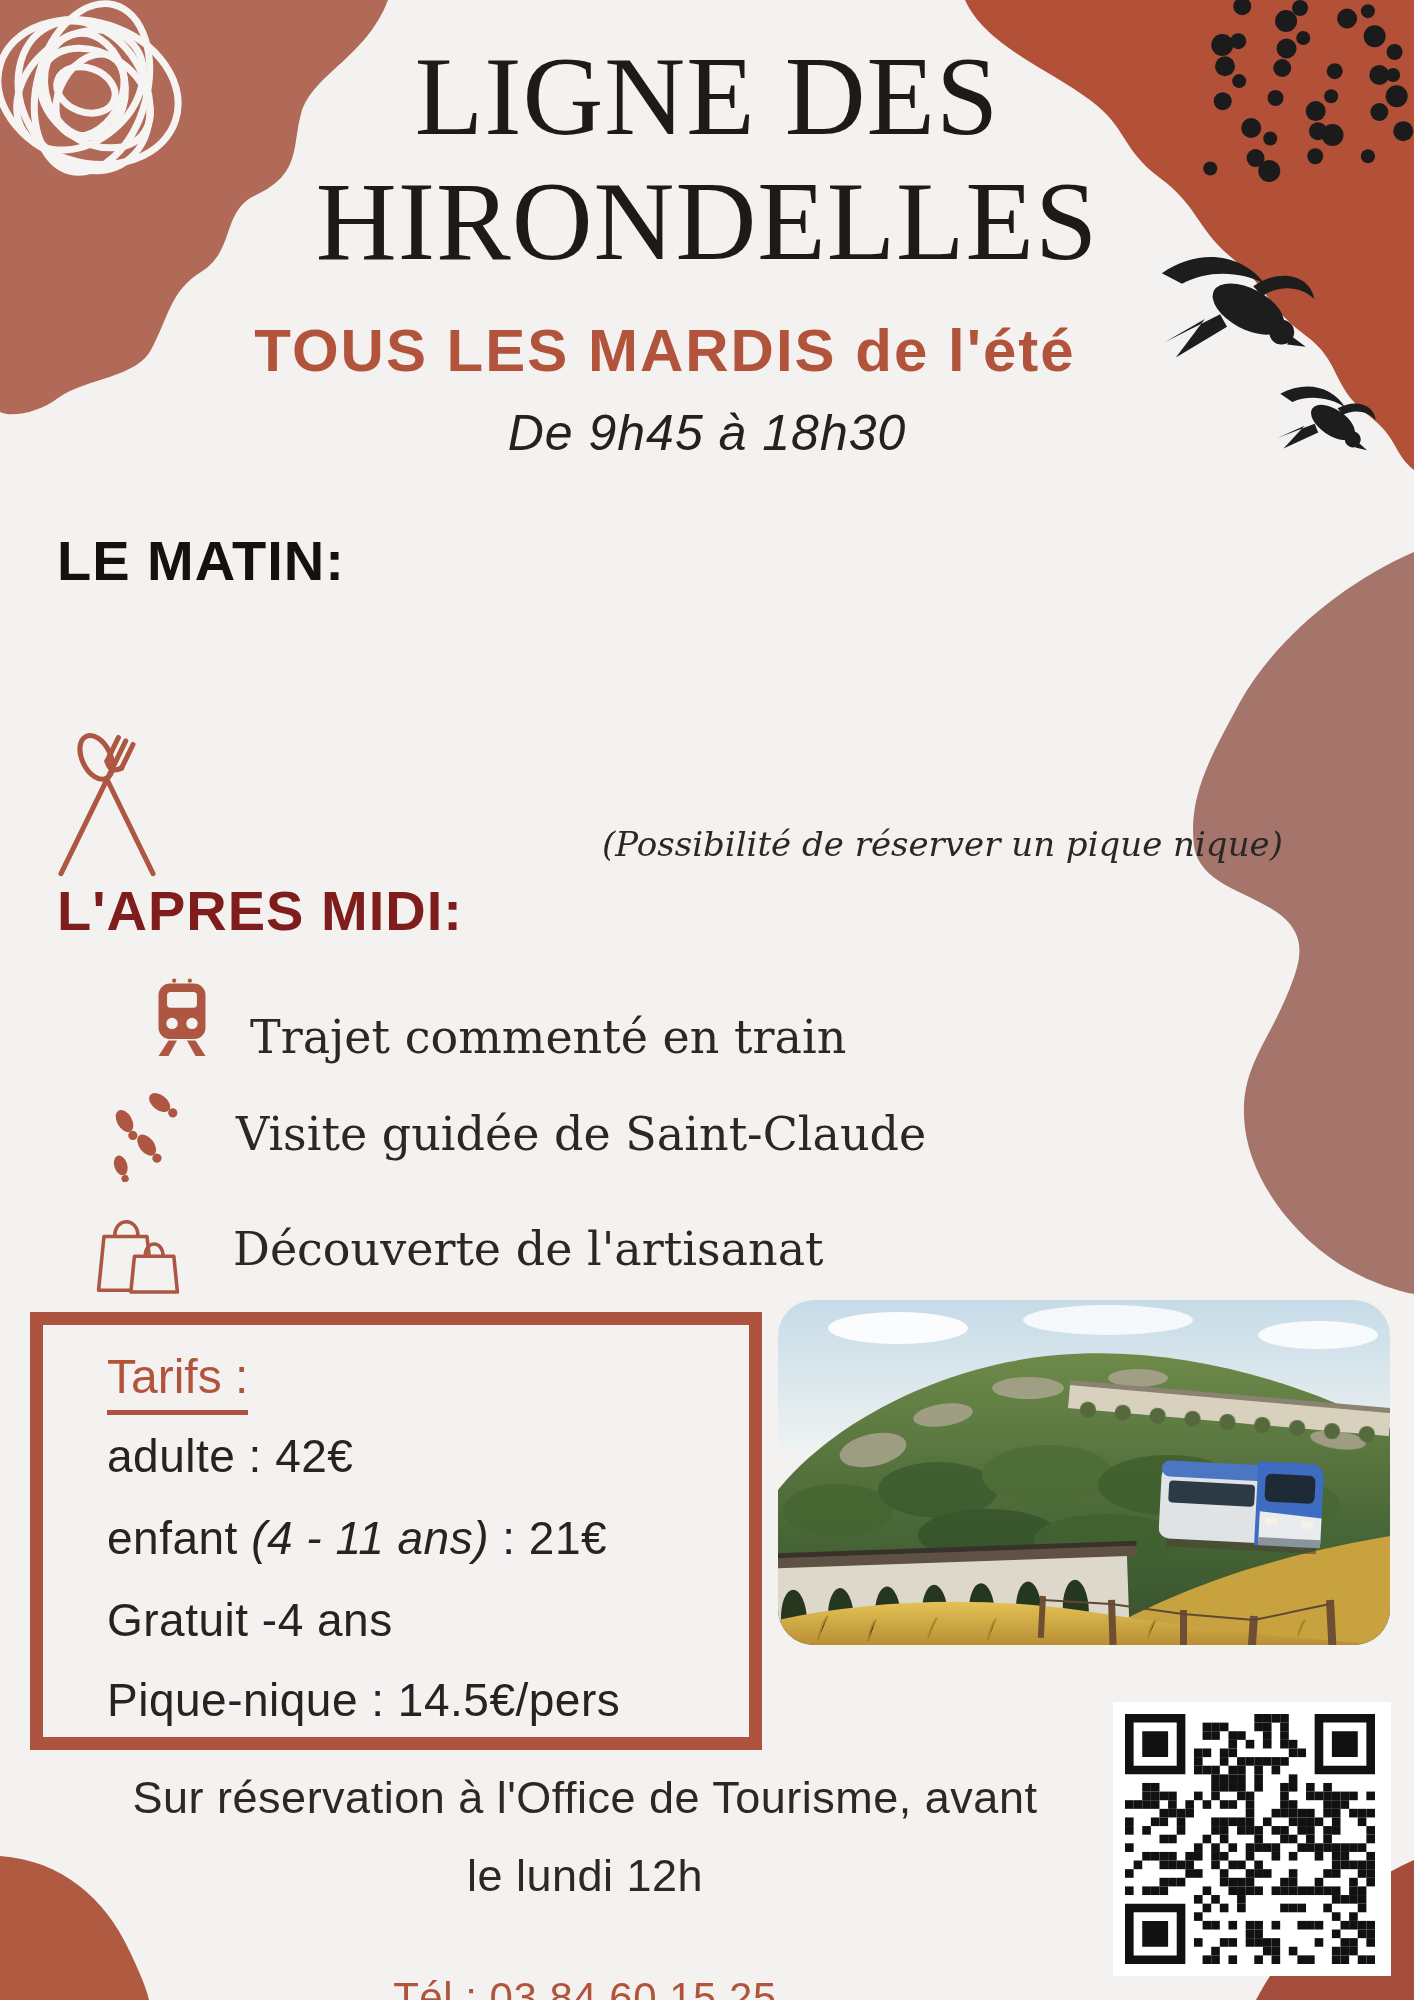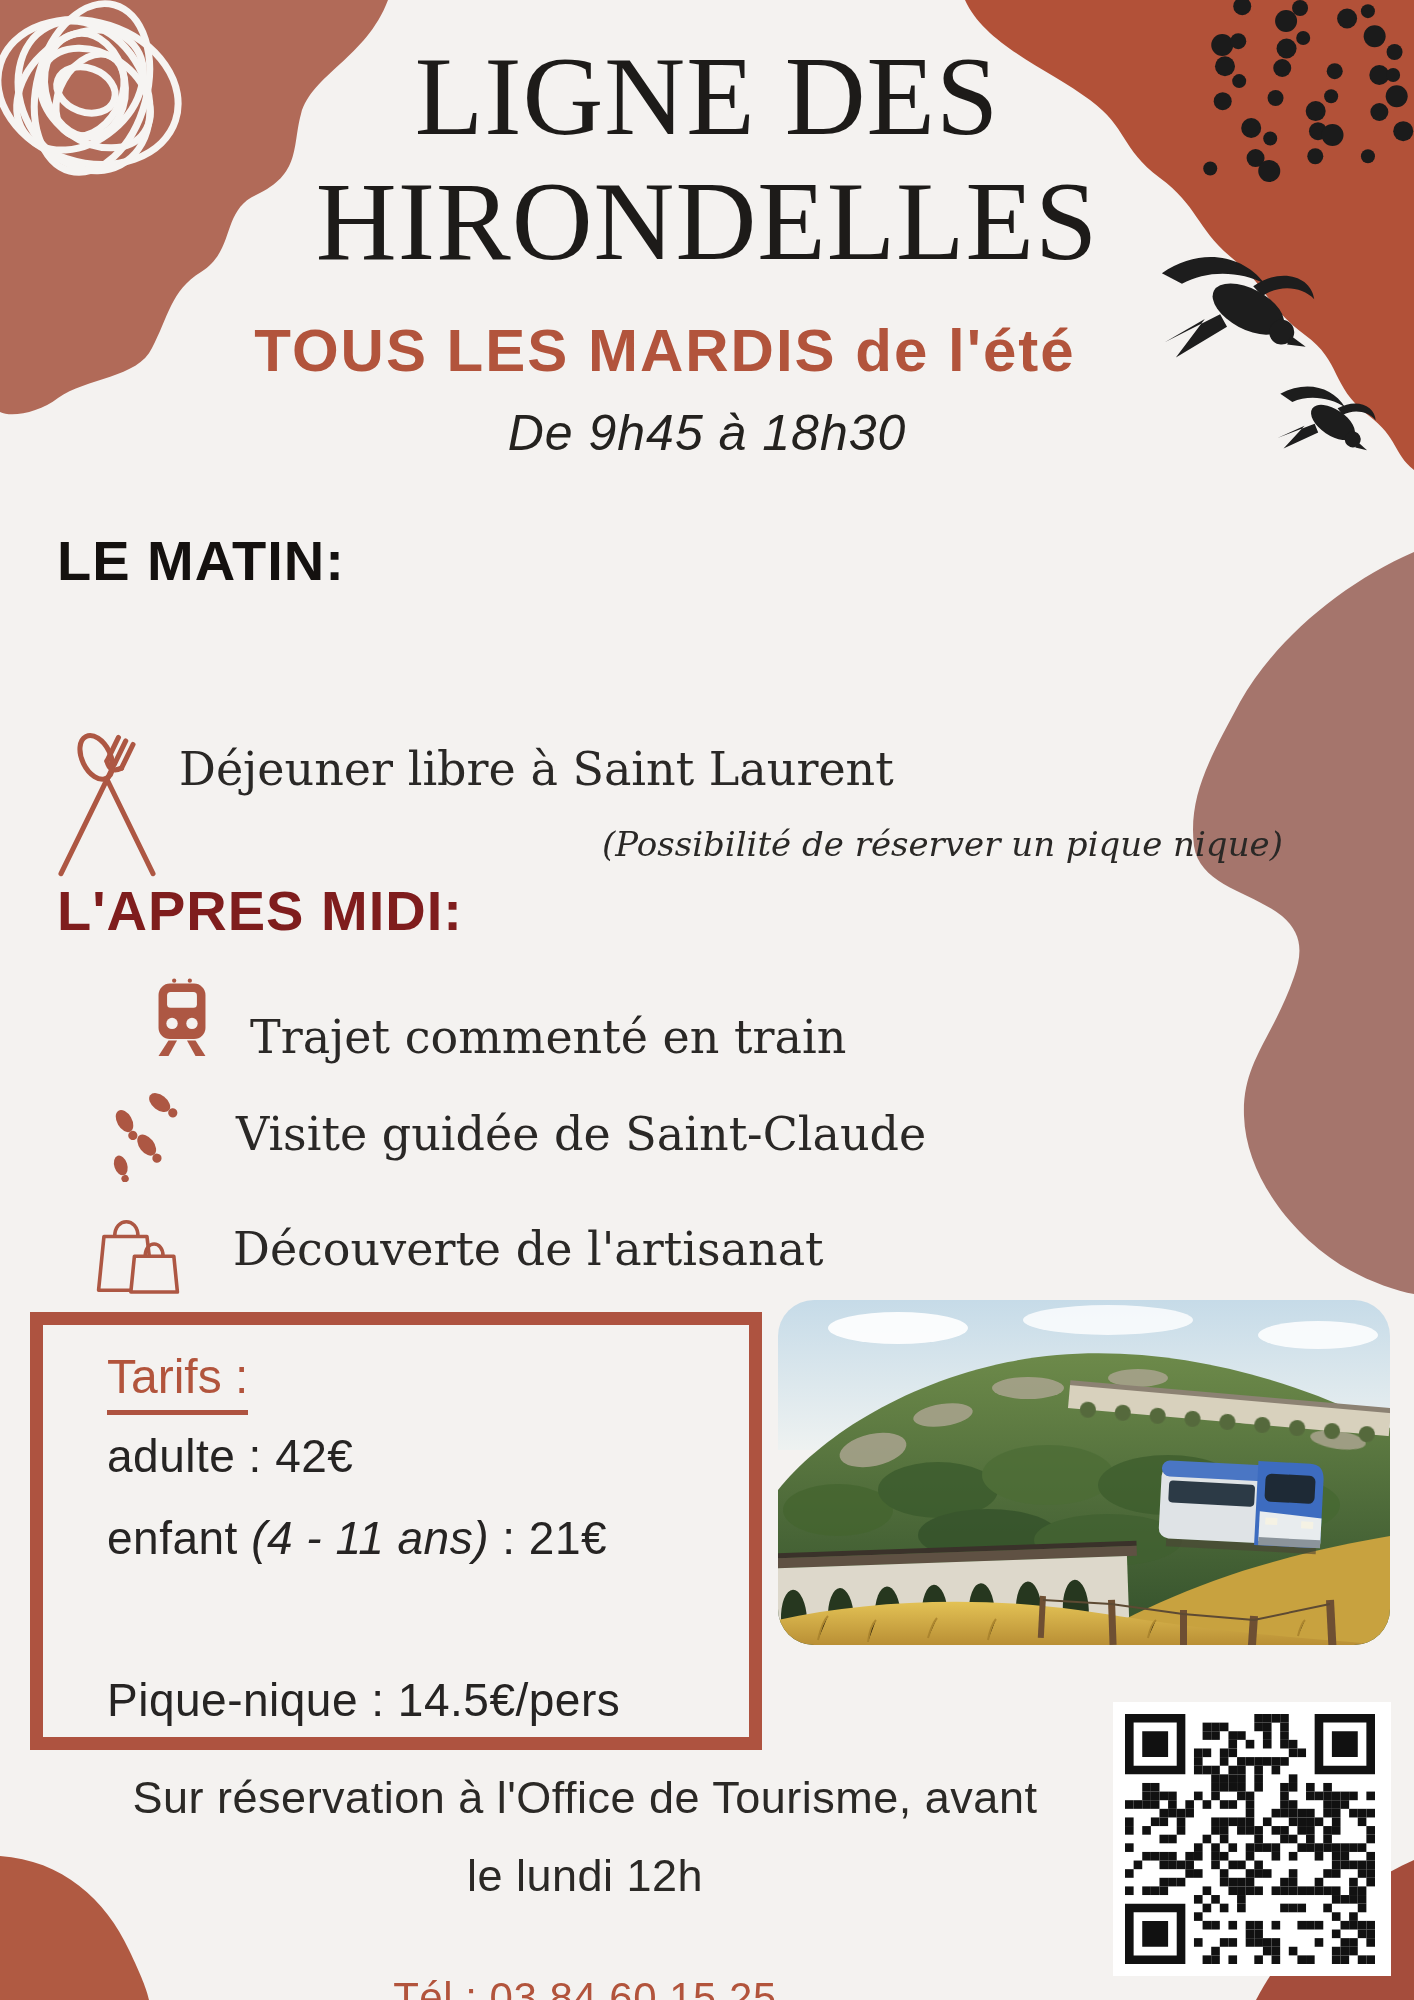--- a/index.html
+++ b/index.html
@@ -132,21 +132,20 @@
         <path d="M27 12 V38 M35 12 V38 M43 12 V38"></path>
         <path d="M27 38 Q35 48 43 38"></path>
         <path d="M35 44 V158"></path>
       </g>
       <g transform="rotate(-26 50 85)">
         <ellipse cx="65" cy="30" rx="14" ry="23"></ellipse>
         <path d="M65 53 V158"></path>
       </g>
     </g>
   </svg>
-  <div class="txt" style="margin-left:20px;margin-top:14px;">Déjeuner libre à Saint Laurent</div>
 </div>
 
 <div class="layer note" style="left:602px;top:824px;">(Possibilité de réserver un pique nique)</div>
 
 <div class="layer sec-heading" id="apres" style="left:57px;top:864px;">L'APRES MIDI:</div>
 
 <div class="layer item" style="left:150px;top:968px;">
   <svg class="ico" width="64" height="98" viewBox="0 0 90 110">
     <circle cx="34" cy="4" r="3" fill="#ad5743"></circle>
         <circle cx="56" cy="4" r="3" fill="#ad5743"></circle>
@@ -195,20 +194,22 @@
   </svg>
   <div class="txt" style="margin-left:52px;">Découverte de l'artisanat</div>
 </div>
 
 <div class="layer tarifs-box">
   <div class="t-head">Tarifs :</div>
   <div class="t-line" style="top:104px;">
     <span>adulte : 42€</span></div>
   <div class="t-line" style="top:186px;">
     <span>enfant </span><em>(4 - 11 ans)</em><span> : 21€</span></div>
+  <div class="t-line" style="top:268px;">
+    <span>Gratuit -4 ans</span></div>
   <div class="t-line" style="top:348px;">
     <span>Pique-nique : 14.5€/pers</span></div>
 </div>
 
 <div class="layer photo">
   <svg width="612" height="345" viewBox="0 0 612 345" preserveAspectRatio="none">
     <defs>
       <linearGradient id="skyG" x1="0" y1="0" x2="0" y2="1">
         <stop offset="0" stop-color="#c6dbe8"></stop>
             <stop offset="1" stop-color="#eef2f1"></stop>

